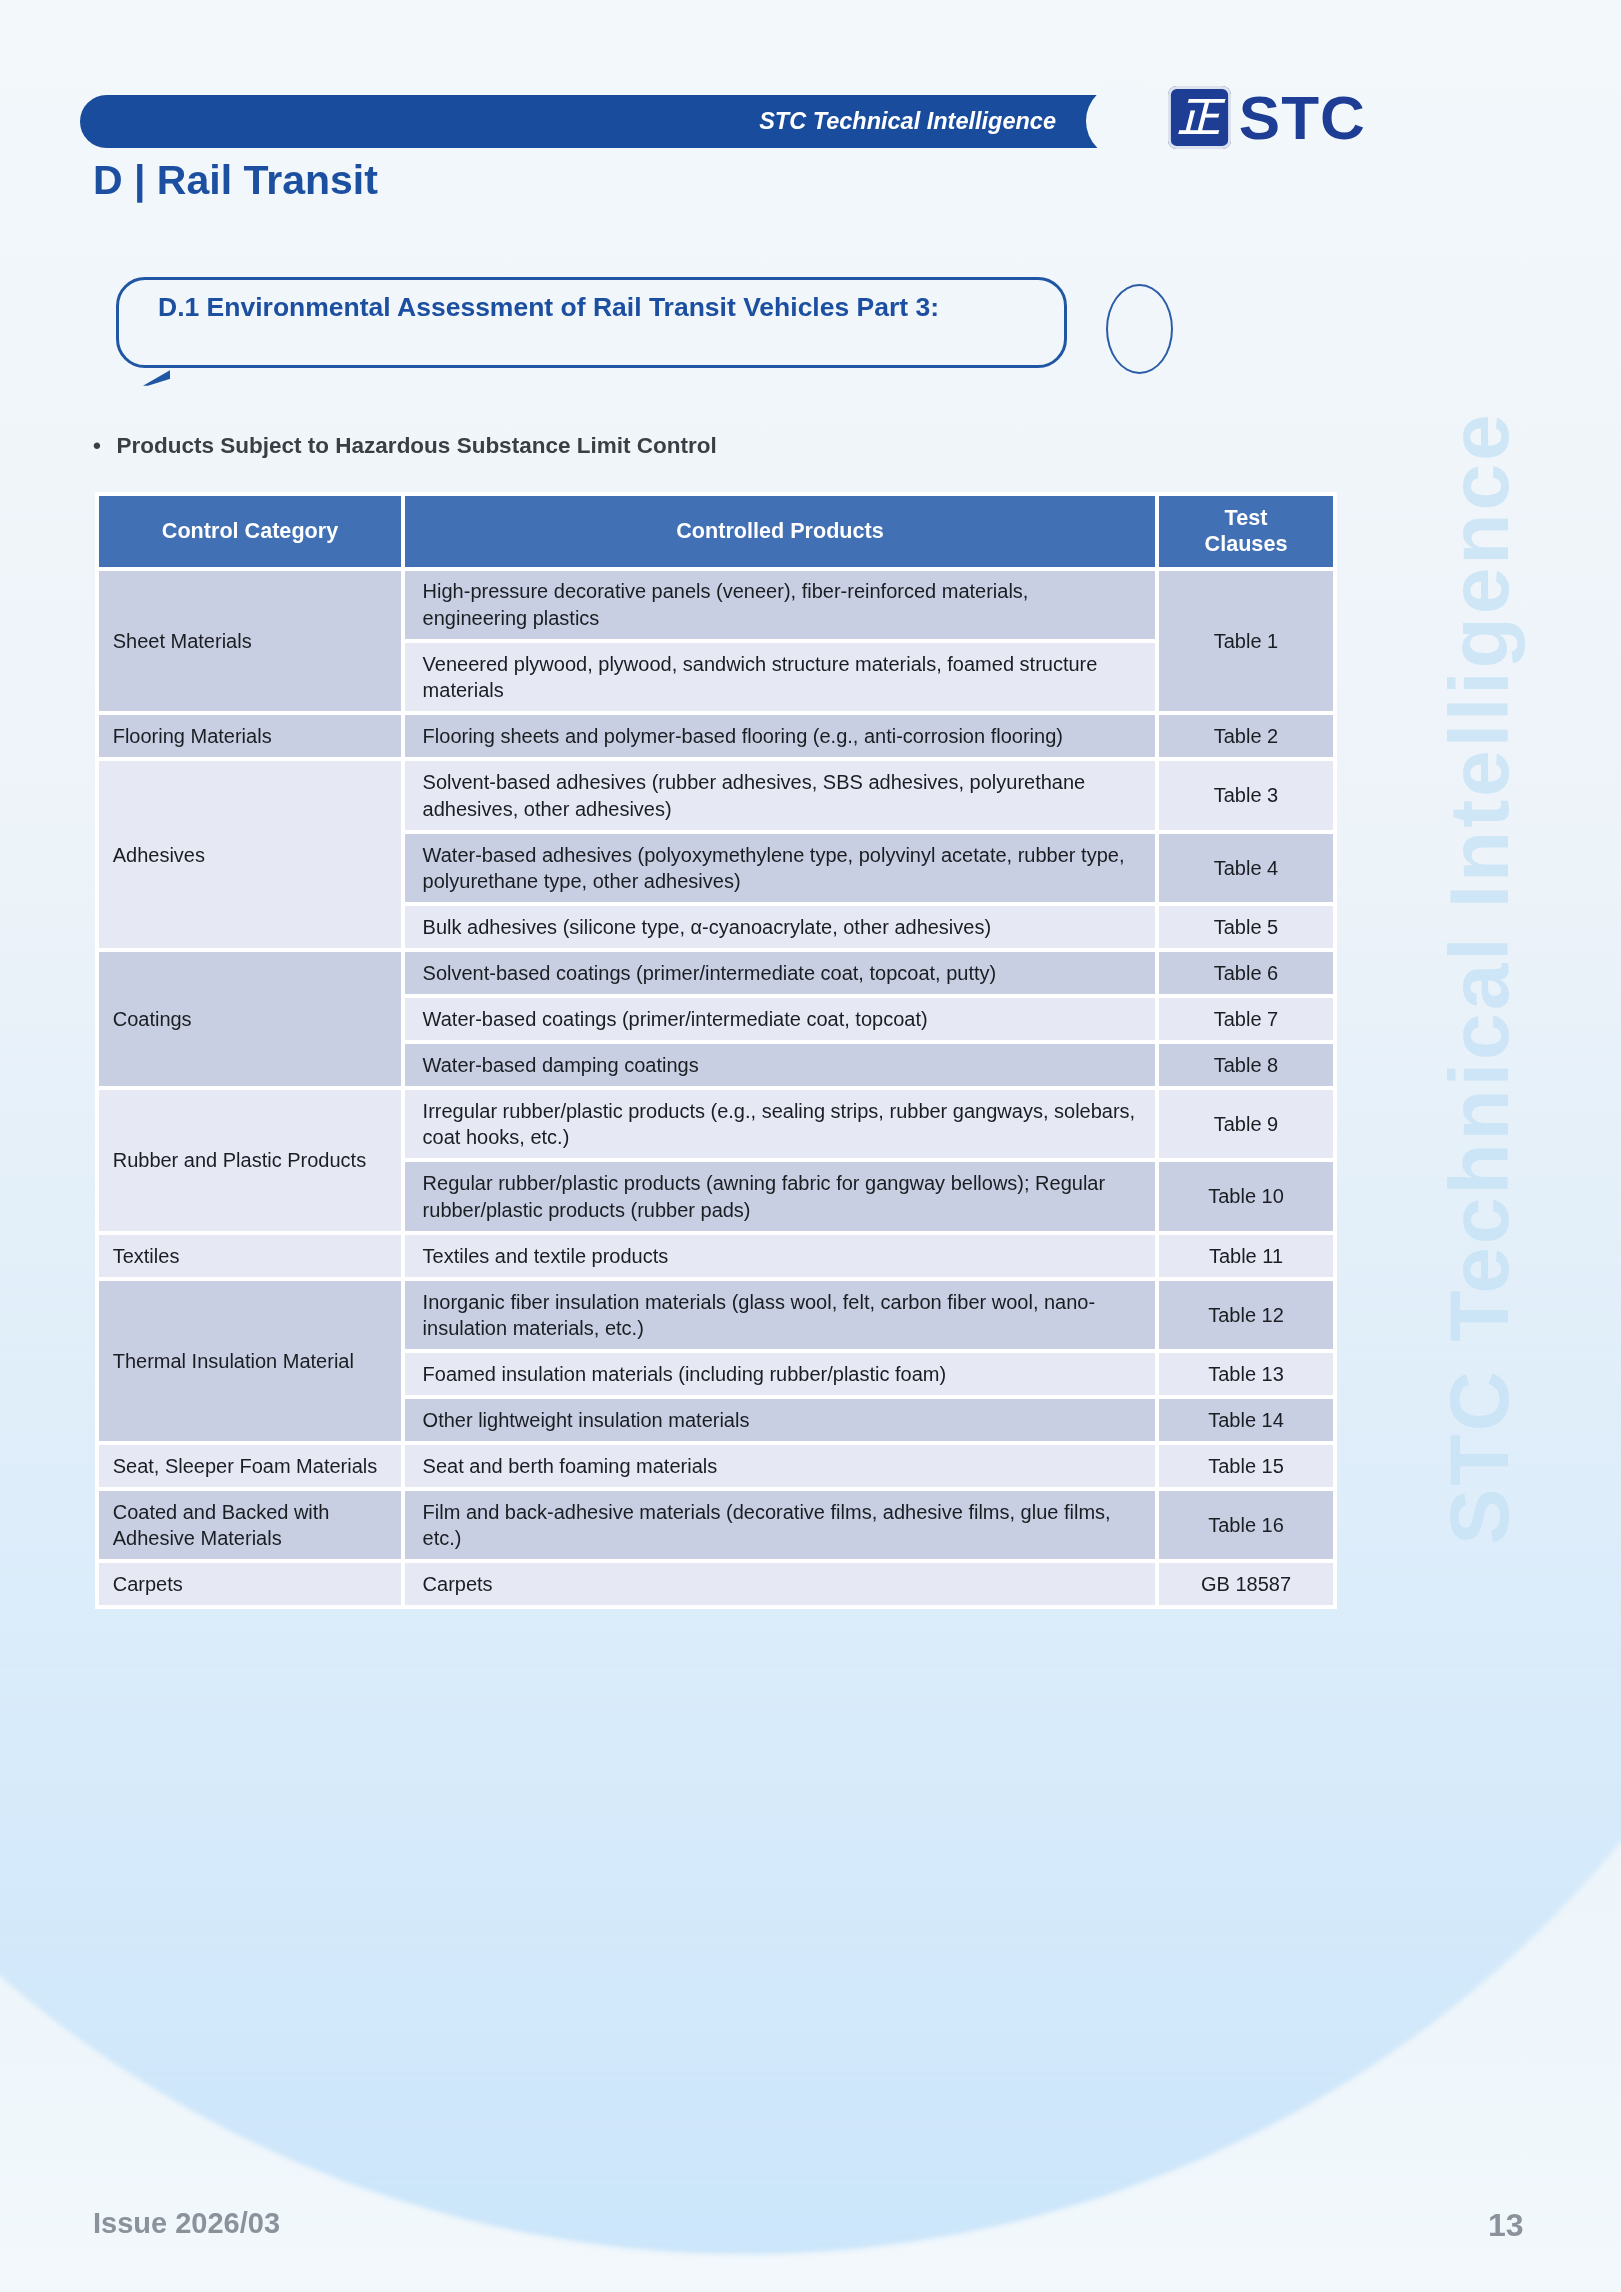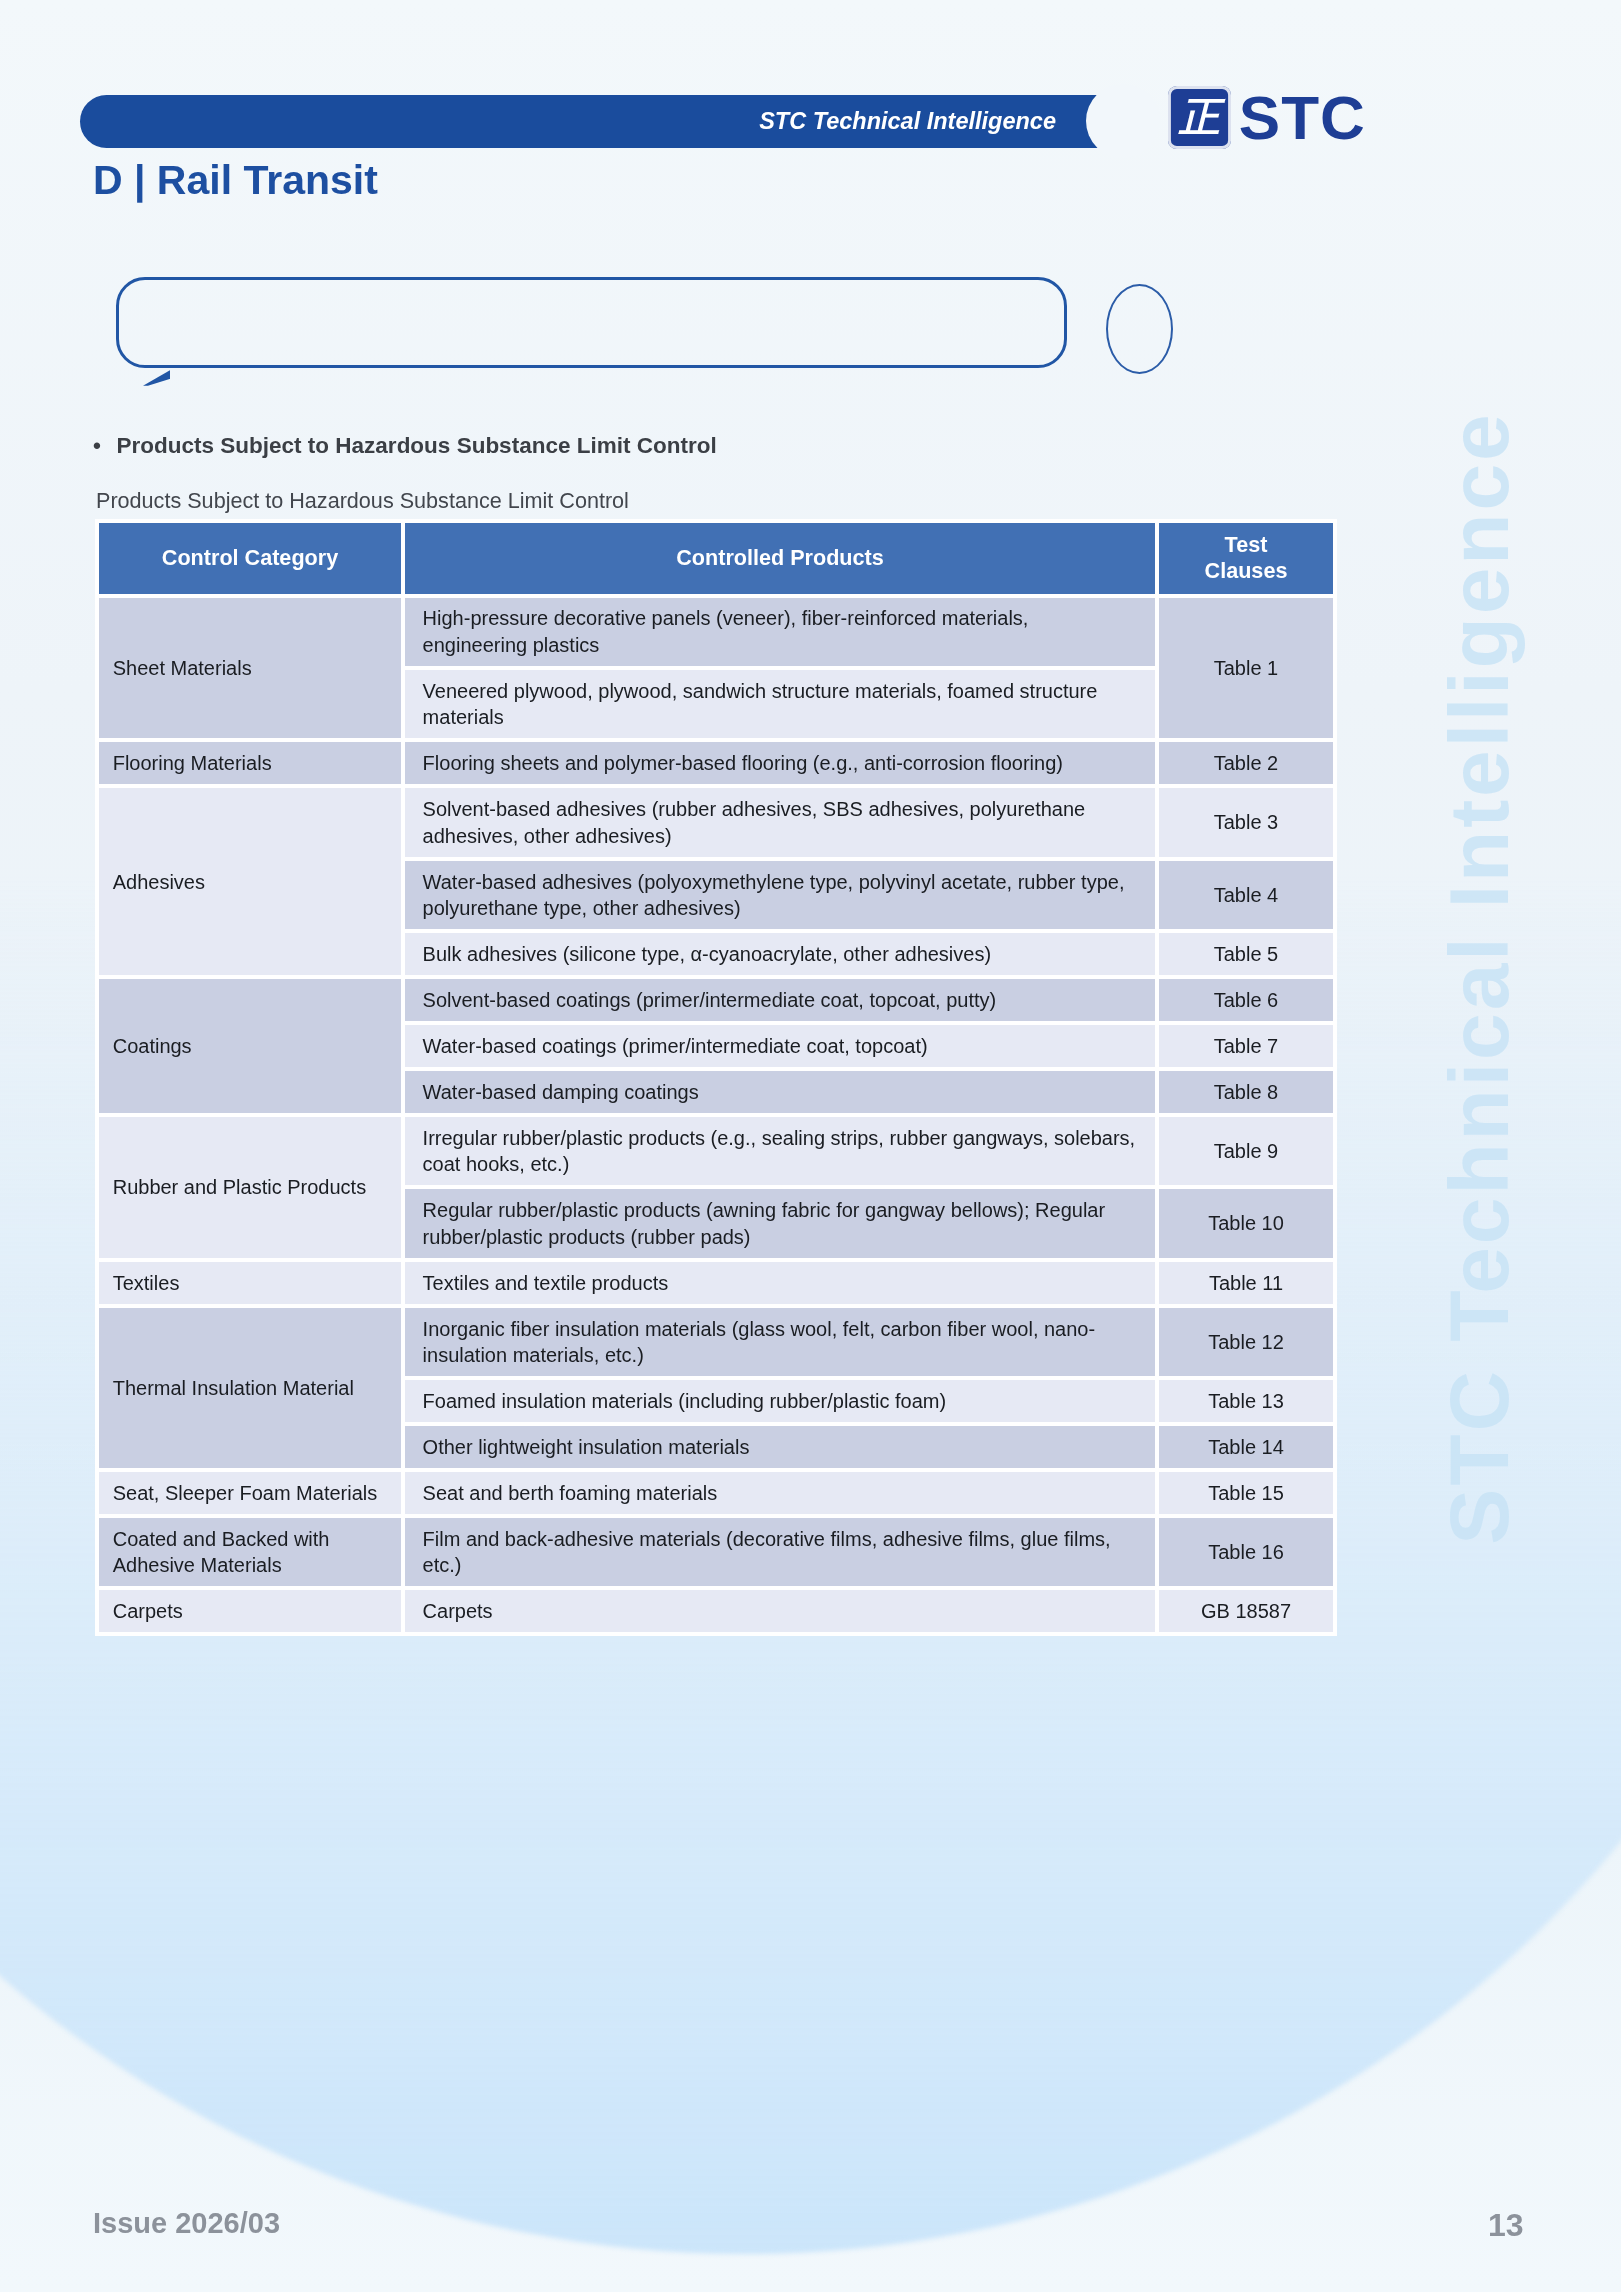--- a/index.html
+++ b/index.html
@@ -61,21 +61,21 @@
     position:absolute; left:1106px; top:284px; width:63px; height:86px;
     border:2.9px solid #2b5ca8; border-radius:50%;
   }
   .bullet-row{
     position:absolute; left:93px; top:433px; display:flex; align-items:baseline;
     font-size:22.5px; font-weight:bold; color:#3b3f45;
   }
   .bullet-dot{font-size:22.5px; margin-right:15.7px;}
   .table-caption{position:absolute; left:96px; top:488px; font-size:21.6px; color:#42464d;}
   table.ctl-table{
-    position:absolute; left:95px; top:519px;
+    position:absolute; left:95px; top:492px;
     border-collapse:separate; border-spacing:4.9px;
     background:#ffffff; table-layout:fixed;
   }
   .ctl-table th{
     background:var(--table-header,#4170b4); color:#ffffff;
     font-size:21.6px; font-weight:bold; text-align:center; vertical-align:middle;
     padding:7.8px 5.9px; height:55px;
   }
   .th-test-inner{display:block; max-width:98px; margin:0 auto;}
   .ctl-table td{
@@ -112,20 +112,21 @@
   <div class="logo">
     <div class="logo-icon">
       <span class="logo-glyph">正</span>
     </div>
     <span class="logo-text">STC</span>
   </div>
 
   <h1 class="section-title">D | Rail Transit</h1>
 
   <div class="d1-box">
+    <div>D.1 Environmental Assessment of Rail Transit Vehicles Part 3:</div>
   </div>
   <div class="d1-tail"></div>
   <div class="d1-circle"></div>
 
   <div class="bullet-row">
     <span class="bullet-dot">•</span>
     <span>Products Subject to Hazardous Substance Limit Control</span>
   </div>
 
   <div class="table-caption">Products Subject to Hazardous Substance Limit Control</div>

